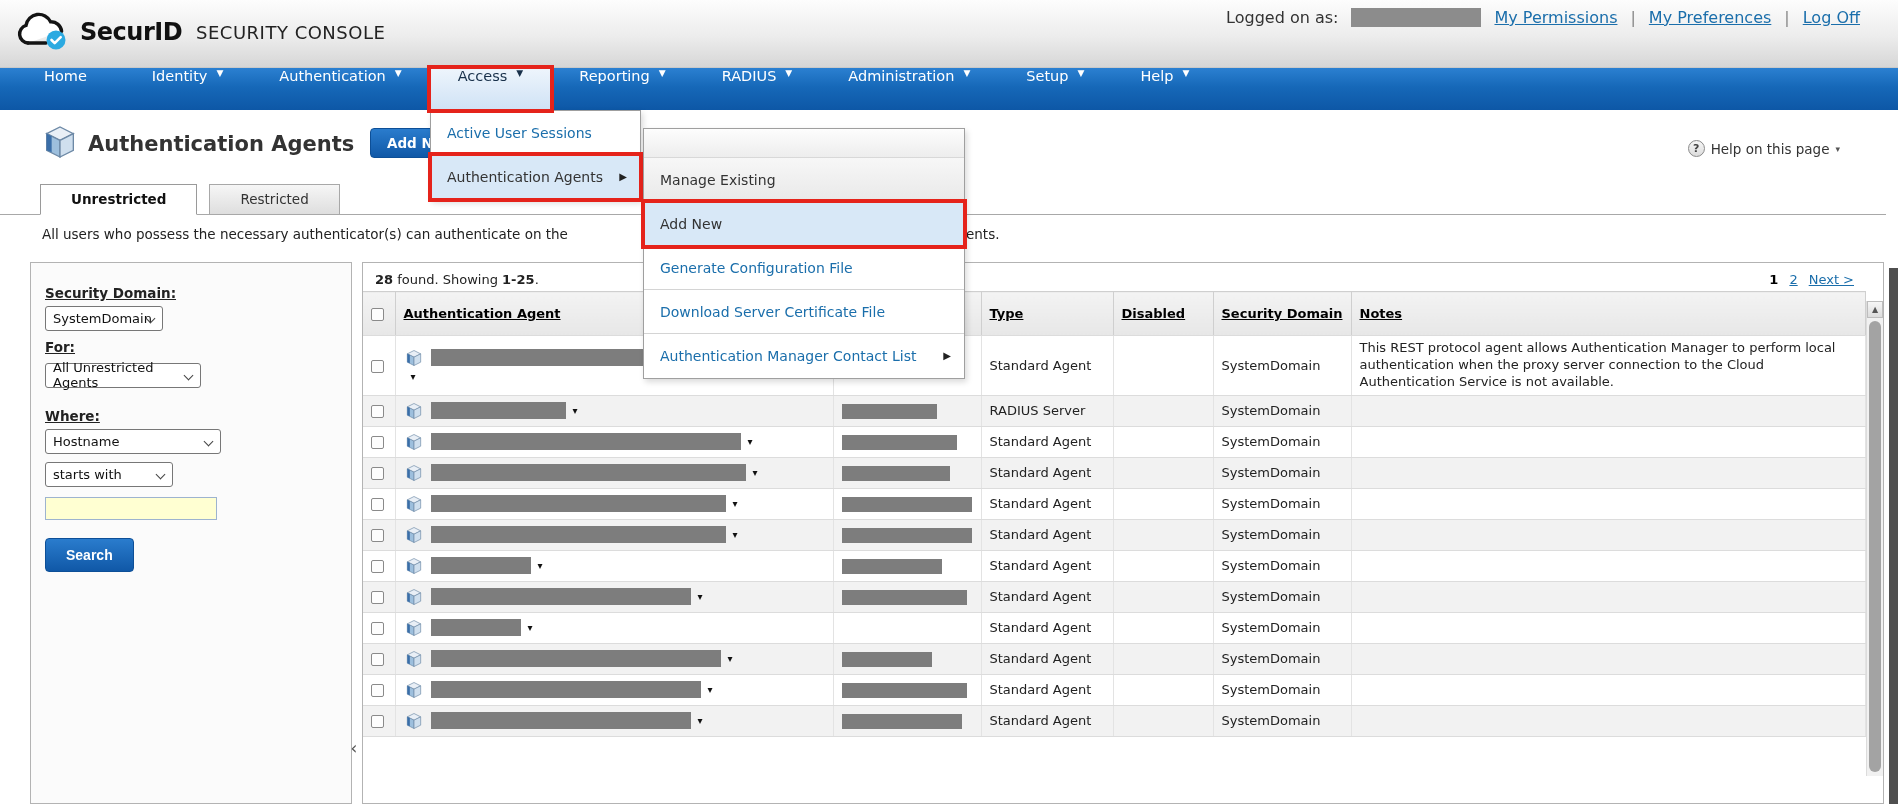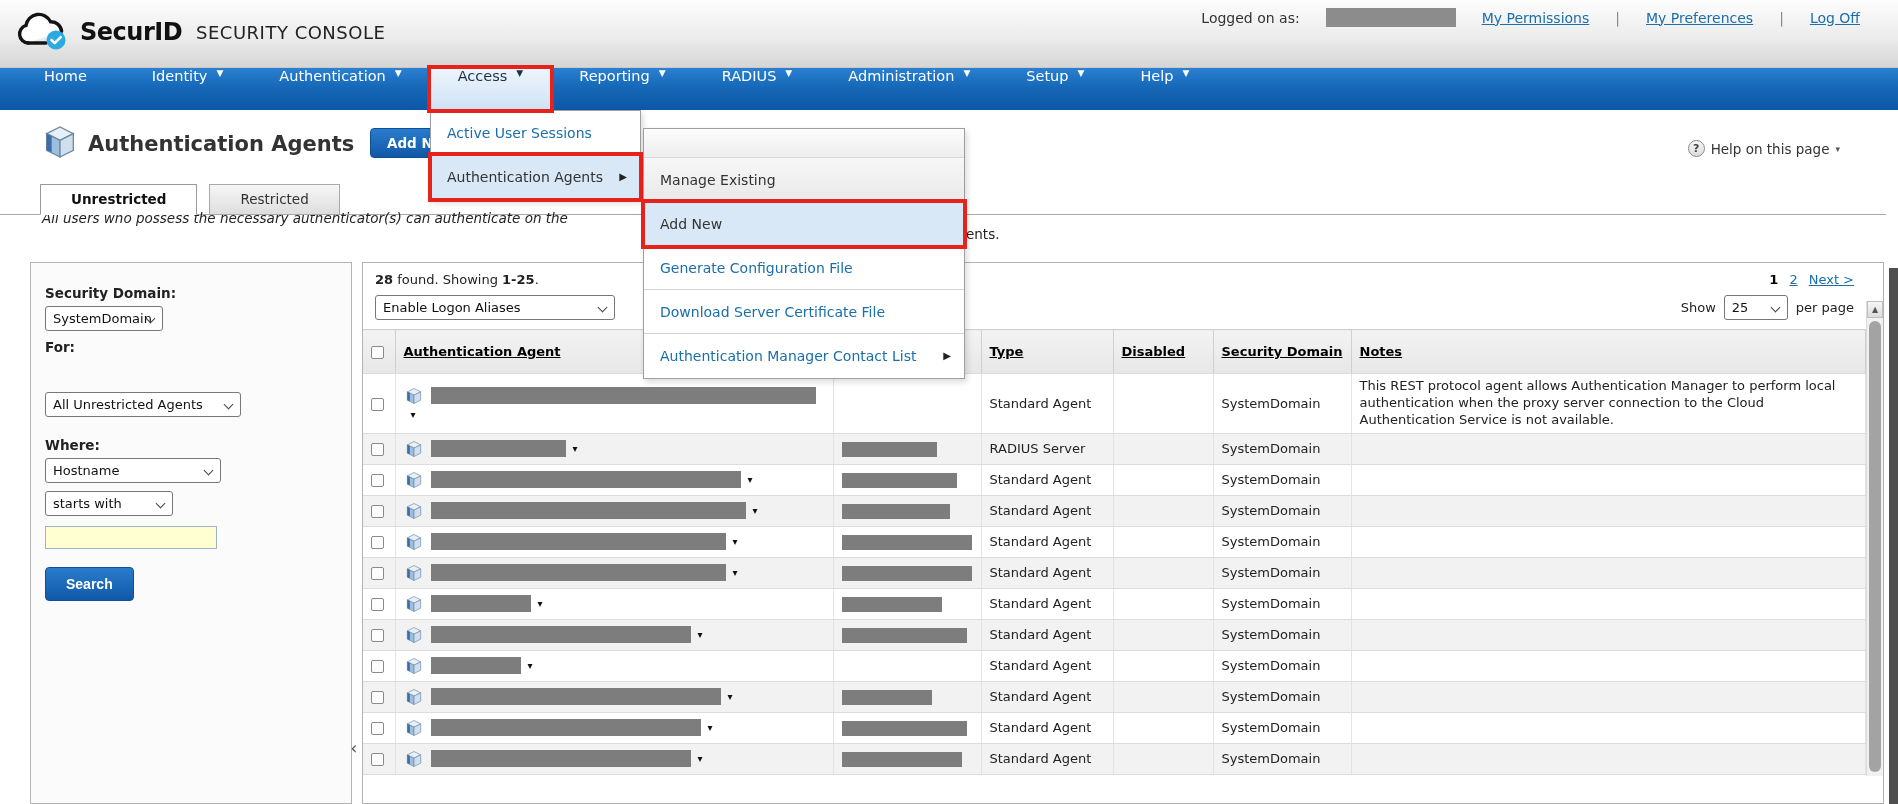--- a/index.html
+++ b/index.html
@@ -8,21 +8,21 @@
   .screen { position:relative; width:1898px; height:804px; overflow:hidden; }
 
   
   .topbar { position:absolute; top:0; left:0; right:0; height:68px;
     background:linear-gradient(180deg,#fdfdfd 0%,#ececec 55%,#d6d6d6 100%);
     border-bottom:1px solid #c9c9c9; }
   .brand { position:absolute; left:14px; top:12px; display:flex; align-items:center; gap:10px; }
   .brand svg { width:56px; height:40px; }
   .brand-name { font-size:24px; font-weight:bold; color:#111; letter-spacing:-0.5px; }
   .brand-suffix { font-size:18px; color:#222; letter-spacing:0.5px; margin-left:4px; }
-  .session { position:absolute; right:38px; top:8px; display:flex; align-items:center; gap:26px; font-size:14px; color:#333; }
+  .session { position:absolute; right:38px; top:8px; display:flex; align-items:center; gap:13px; font-size:16px; color:#333; }
   .session a { color:#1a6eab; text-decoration:underline; cursor:pointer; }
   .session .sep { color:#888; }
   .redact-box { display:inline-block; width:130px; height:19px; background:#8c8c8c; }
 
   
   .navbar-wrap { position:absolute; top:68px; left:0; right:0; height:42px;
     background:linear-gradient(180deg,#2b80d1 0%,#1668b8 45%,#0d57a6 100%); }
   ul.navbar { list-style:none; display:flex; padding-left:16px; height:42px; }
   ul.navbar li { display:flex; align-items:flex-start; gap:9px; padding:0 28px; height:42px;
     color:#fff; font-size:14.5px; cursor:pointer; white-space:nowrap; }
@@ -45,42 +45,42 @@
     background:linear-gradient(#f7f7f7,#dcdcdc); color:#444; font-size:11px; font-weight:bold;
     align-items:center; justify-content:center; }
   .help-caret { font-size:9px; color:#555; }
 
   .tabs-row { position:absolute; left:40px; top:74px; display:flex; gap:12px; z-index:2; }
   .tab { height:31px; line-height:29px; padding:0 30px; font-size:13.5px; cursor:pointer; }
   .tab.active { background:#fff; border:1px solid #9a9a9a; border-bottom:1px solid #fff; font-weight:bold; color:#111; }
   .tab.inactive { background:linear-gradient(180deg,#f6f6f6,#dedede); border:1px solid #a8a8a8; color:#333; }
   .tabs-rule { position:absolute; left:0; right:12px; top:104px; border-bottom:1px solid #a8a8a8; }
 
-  .desc { position:absolute; left:42px; top:100px; font-size:13.5px; color:#222; white-space:nowrap;font-style:italic; }
+  .desc { position:absolute; left:42px; top:116px; font-size:13.5px; color:#222; white-space:nowrap; }
   .desc-tail { position:absolute; left:966px; top:116px; font-size:13.5px; color:#222; }
 
   
   .panel { border:1px solid #b3b3b3; background:#fbfbfb; overflow:hidden; }
   .panel-head { height:27px; display:flex; align-items:center; justify-content:space-between;
     padding:0 6px 0 10px; background:linear-gradient(180deg,#f8f8f8,#dedede);
     border-bottom:1px solid #bdbdbd; font-size:13px; font-weight:bold; color:#333; }
   .collapse-btn { width:23px; height:19px; border:1px solid #9c9c9c; border-radius:2px;
     background:linear-gradient(#f4f4f4,#d8d8d8); color:#555; font-size:12px; line-height:17px;
     text-align:center; cursor:pointer; }
   .collapse-up { transform:rotate(90deg); }
 
   .left-panel { position:absolute; left:30px; top:152px; width:322px; bottom:0; }
-  .lp-body { padding:14px 14px; font-size:13px; color:#222; }
+  .lp-body { padding:14px 14px; font-size:13px; color:#222;text-decoration:underline; }
   .lbl { font-weight:bold; font-size:13.5px; margin:8px 0 5px; }
   .sel { position:relative; display:inline-flex; align-items:center; height:25px; border:1px solid #777;
     border-radius:3px; background:#fff; padding:0 24px 0 7px; font-size:13px; color:#111; cursor:pointer; }
   .sel::after { content:""; position:absolute; right:8px; top:8px; width:6px; height:6px;
     border-right:1.7px solid #444; border-bottom:1.7px solid #444; transform:rotate(45deg); }
   .sel-sd { width:118px; }
-  .sel-for { width:196px;margin-top:32px; }
+  .sel-for { width:156px; }
   .sel-field { width:176px; margin-bottom:8px; }
   .sel-op { width:128px; margin-bottom:10px; }
   .yellow-input { display:block; width:172px; height:23px; background:#ffffd2; border:1px solid #9db3cf; }
   .search-btn { margin-top:18px; height:34px; padding:0 20px;
     background:linear-gradient(180deg,#2a7ccd,#1058a7); border:1px solid #0d4f97; border-radius:4px;
     color:#fff; font-size:14px; font-weight:bold; cursor:pointer; }
 
   .right-panel { position:absolute; left:362px; top:152px; right:14px; bottom:0; background:#fff; }
   .rp-body { position:relative; height:calc(100% - 27px); }
   .rp-inner { margin-right:17px; }
@@ -259,32 +259,20 @@
           <div class="status-row">
             <span>
               <b>28</b><span> found. Showing </span><b>1-25</b><span>.</span>
             </span>
             <span class="pagination">
               <span class="pg-current">1</span>
               <a>2</a>
               <a>Next &gt;</a>
             </span>
           </div>
-          <div class="toolbar-row">
-            <div class="sel sel-bulk">
-              <span>Enable Logon Aliases</span>
-            </div>
-            <div class="show-wrap">
-              <span>Show</span>
-              <div class="sel sel-pagesize">
-                <span>25</span>
-              </div>
-              <span>per page</span>
-            </div>
-          </div>
           <table class="grid">
             <colgroup>
               <col style="width:32px">
                 <col style="width:438px">
                 <col style="width:148px">
                 <col style="width:132px">
               <col style="width:100px">
                 <col style="width:138px">
                 <col>
             </colgroup>

